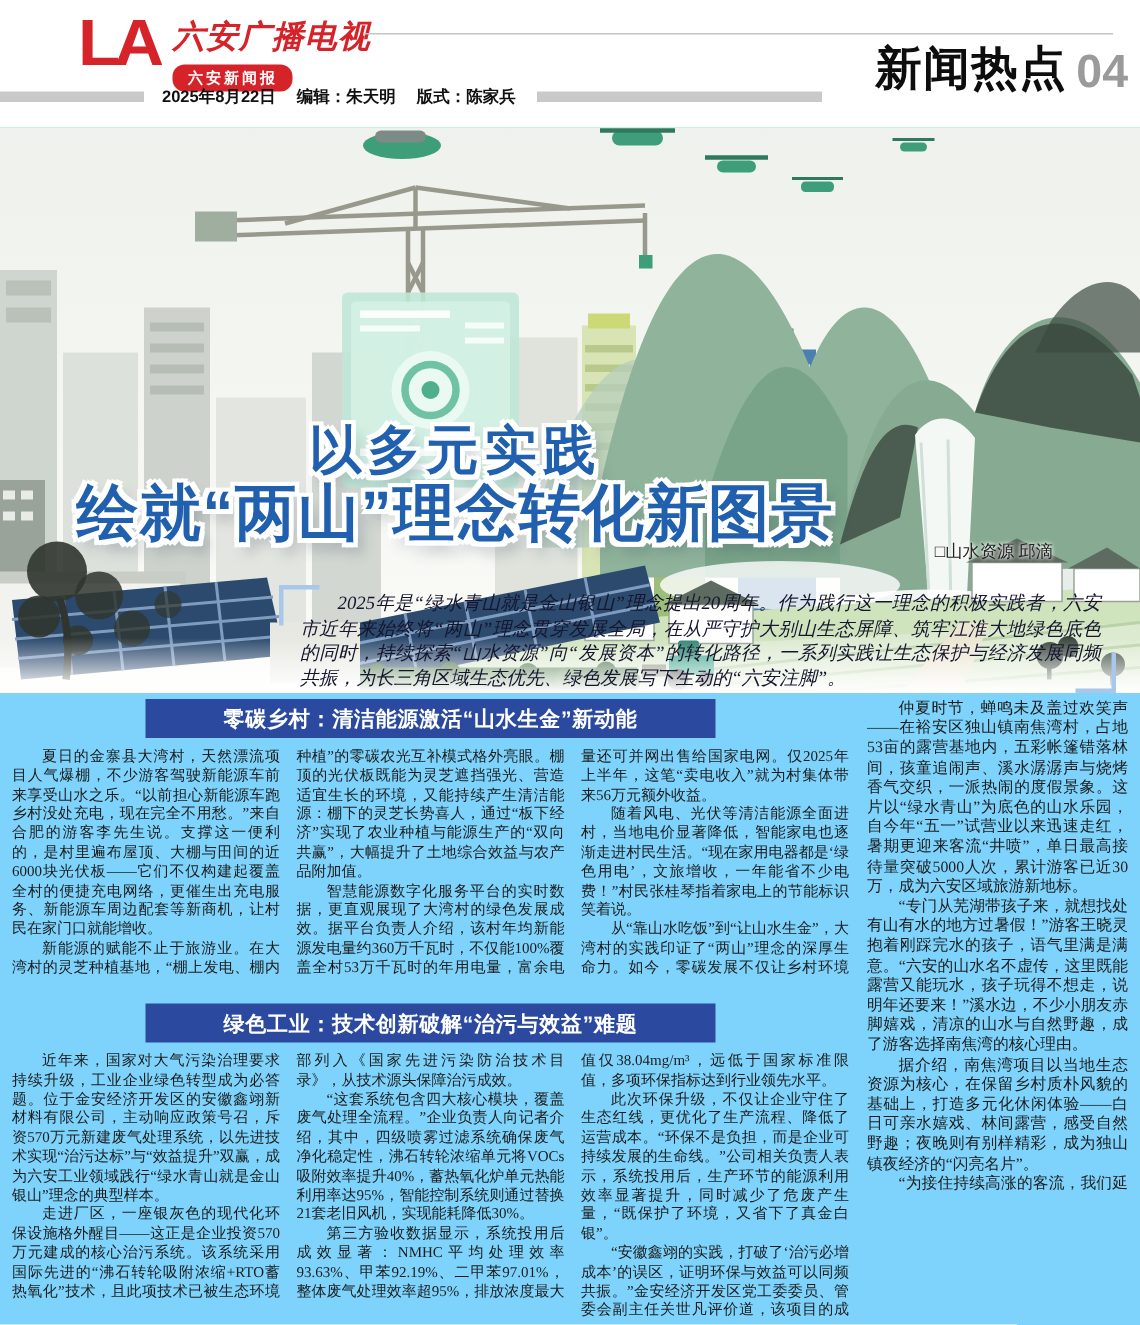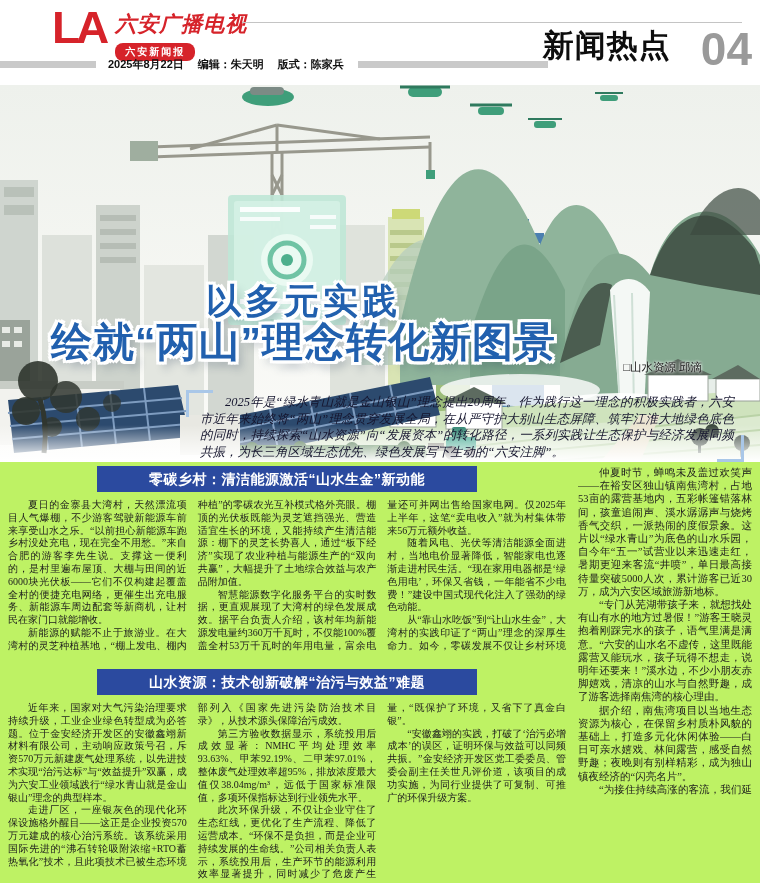--- a/index.html
+++ b/index.html
@@ -1,16 +1,16 @@
 <!DOCTYPE html>
 <html><head>
 <meta charset="utf-8">
 <style>
   html,body{margin:0;padding:0;background:#ffffff;}
-  #page{position:relative;width:760px;height:883px;overflow:hidden;background:#bef264;
+  #page{position:relative;width:760px;height:883px;overflow:hidden;background:#7dd3fc;
         font-family:"Liberation Serif","DejaVu Serif",serif;color:#1a1a1a;}
 
   
   .masthead{position:absolute;top:0;left:0;width:760px;height:85px;background:#fff;z-index:5;}
   .logo{position:absolute;top:6px;left:52px;display:flex;align-items:flex-start;}
   .logo-mark{font-family:"Liberation Sans","DejaVu Sans",sans-serif;font-weight:900;
              font-size:46px;line-height:44px;color:#d6232a;letter-spacing:-4px;transform:scaleY(.95);}
   .logo-text{margin-left:10px;padding-top:4px;}
   .logo-title{font-size:21px;font-weight:bold;color:#d6232a;font-style:italic;
               font-family:"Liberation Serif","DejaVu Serif",serif;letter-spacing:1px;}
@@ -18,25 +18,25 @@
               font-weight:bold;padding:2px 10px;border-radius:8px;letter-spacing:2px;}
   .logo-rule{position:absolute;top:22px;left:242px;width:500px;height:1px;background:#c4c4c4;}
 
   .dateline{position:absolute;top:55px;left:0;width:560px;height:18px;display:flex;align-items:center;}
   .datebar{height:7px;background:#c9c9c9;}
   .datebar.left{width:96px;margin-right:12px;}
   .datebar.right{width:190px;margin-left:14px;}
   .datetext{font-family:"Liberation Sans","DejaVu Sans",sans-serif;font-size:11px;font-weight:bold;
             color:#111;white-space:nowrap;display:flex;gap:14px;}
 
-  .pagehead{position:absolute;top:30px;right:8px;display:flex;align-items:flex-start;gap:24px;}
+  .pagehead{position:absolute;top:30px;right:8px;display:flex;align-items:flex-end;}
   .section-name{font-family:"Liberation Sans","DejaVu Sans",sans-serif;font-weight:900;
                 font-size:31px;color:#0d0d0d;letter-spacing:1px;line-height:1;}
   .page-number{font-family:"Liberation Sans","DejaVu Sans",sans-serif;font-weight:900;
-               font-size:46px;color:#9a9a9a;line-height:.85;margin-left:6px;}
+               font-size:31px;color:#9a9a9a;line-height:.85;margin-left:6px;}
 
   
   .hero{position:absolute;top:85px;left:0;width:760px;height:377px;overflow:hidden;}
   .hero svg{display:block;}
 
   .headline{position:absolute;top:283px;left:0;width:607px;text-align:center;z-index:6;
             font-family:"Liberation Sans","DejaVu Sans",sans-serif;font-weight:900;color:#2160ae;
             text-shadow:-3px -3px 0 #fff,3px -3px 0 #fff,-3px 3px 0 #fff,3px 3px 0 #fff,
                         -3px 0 0 #fff,3px 0 0 #fff,0 -3px 0 #fff,0 3px 0 #fff,5px 7px 9px rgba(40,60,90,.35);}
   .headline .l1{font-size:35px;letter-spacing:4px;line-height:1.0;}
@@ -342,28 +342,29 @@
   </div>
 
   <div class="content">
     <div class="left-block">
 
       <div class="sec-header wide">零碳乡村：清洁能源激活“山水生金”新动能</div>
       <div class="cols sec-a">
         <p>夏日的金寨县大湾村，天然漂流项目人气爆棚，不少游客驾驶新能源车前来享受山水之乐。“以前担心新能源车跑乡村没处充电，现在完全不用愁。”来自合肥的游客李先生说。支撑这一便利的，是村里遍布屋顶、大棚与田间的近6000块光伏板——它们不仅构建起覆盖全村的便捷充电网络，更催生出充电服务、新能源车周边配套等新商机，让村民在家门口就能增收。</p>
         <p>新能源的赋能不止于旅游业。在大湾村的灵芝种植基地，“棚上发电、棚内种植”的零碳农光互补模式格外亮眼。棚顶的光伏板既能为灵芝遮挡强光、营造适宜生长的环境，又能持续产生清洁能源：棚下的灵芝长势喜人，通过“板下经济”实现了农业种植与能源生产的“双向共赢”，大幅提升了土地综合效益与农产品附加值。</p>
         <p>智慧能源数字化服务平台的实时数据，更直观展现了大湾村的绿色发展成效。据平台负责人介绍，该村年均新能源发电量约360万千瓦时，不仅能100%覆盖全村53万千瓦时的年用电量，富余电量还可并网出售给国家电网。仅2025年上半年，这笔“卖电收入”就为村集体带来56万元额外收益。</p>
-        <p>随着风电、光伏等清洁能源全面进村，当地电价显著降低，智能家电也逐渐走进村民生活。“现在家用电器都是‘绿色用电’，环保又省钱，一年能省不少电费！”建设中国式现代化注入了强劲的绿色动能。</p>
+        <p>随着风电、光伏等清洁能源全面进村，当地电价显著降低，智能家电也逐渐走进村民生活。“现在家用电器都是‘绿色用电’，文旅增收，一年能省不少电费！”村民张桂琴指着家电上的节能标识笑着说。</p>
         <p>从“靠山水吃饭”到“让山水生金”，大湾村的实践印证了“两山”理念的深厚生命力。如今，零碳发展不仅让乡村环境更宜居，更深刻改变着村民的生活方式，为全面推进乡村振兴、建设中国式现代化注入了强劲的绿色动能。</p>
       </div>
 
-      <div class="sec-header wide">山水资源：技术创新破解“治污与效益”难题</div>
+      <div class="sec-header wide">绿色工业：技术创新破解“治污与效益”难题</div>
       <div class="cols sec-b">
         <p>近年来，国家对大气污染治理要求持续升级，工业企业绿色转型成为必答题。位于金安经济开发区的安徽鑫翊新材料有限公司，主动响应政策号召，斥资570万元新建废气处理系统，以先进技术实现“治污达标”与“效益提升”双赢，成为六安工业领域践行“绿水青山就是金山银山”理念的典型样本。</p>
         <p>走进厂区，一座银灰色的现代化环保设施格外醒目——这正是企业投资570万元建成的核心治污系统。该系统采用国际先进的“沸石转轮吸附浓缩+RTO蓄热氧化”技术，且此项技术已被生态环境部列入《国家先进污染防治技术目录》，从技术源头保障治污成效。</p>
+        <p>“这套系统包含四大核心模块，覆盖废气处理全流程。”企业负责人向记者介绍，其中，四级喷雾过滤系统确保废气净化稳定性，沸石转轮浓缩单元将VOCs吸附效率提升40%，蓄热氧化炉单元热能利用率达95%，智能控制系统则通过替换21套老旧风机，实现能耗降低30%。</p>
         <p>第三方验收数据显示，系统投用后成效显著：NMHC平均处理效率93.63%、甲苯92.19%、二甲苯97.01%，整体废气处理效率超95%，排放浓度最大值仅38.04mg/m³，远低于国家标准限值，多项环保指标达到行业领先水平。</p>
         <p>此次环保升级，不仅让企业守住了生态红线，更优化了生产流程、降低了运营成本。“环保不是负担，而是企业可持续发展的生命线。”公司相关负责人表示，系统投用后，生产环节的能源利用效率显著提升，同时减少了危废产生量，“既保护了环境，又省下了真金白银”。</p>
         <p>“安徽鑫翊的实践，打破了‘治污必增成本’的误区，证明环保与效益可以同频共振。”金安经济开发区党工委委员、管委会副主任关世凡评价道，该项目的成功实施，为同行业提供了可复制、可推广的环保升级方案。</p>
       </div>
     </div>
 
     <div class="right-block">
       <div class="right-body">
         <p>仲夏时节，蝉鸣未及盖过欢笑声——在裕安区独山镇南焦湾村，占地53亩的露营基地内，五彩帐篷错落林间，孩童追闹声、溪水潺潺声与烧烤香气交织，一派热闹的度假景象。这片以“绿水青山”为底色的山水乐园，自今年“五一”试营业以来迅速走红，暑期更迎来客流“井喷”，单日最高接待量突破5000人次，累计游客已近30万，成为六安区域旅游新地标。</p>
         <p>“专门从芜湖带孩子来，就想找处有山有水的地方过暑假！”游客王晓灵抱着刚踩完水的孩子，语气里满是满意。“六安的山水名不虚传，这里既能露营又能玩水，孩子玩得不想走，说明年还要来！”溪水边，不少小朋友赤脚嬉戏，清凉的山水与自然野趣，成了游客选择南焦湾的核心理由。</p>

